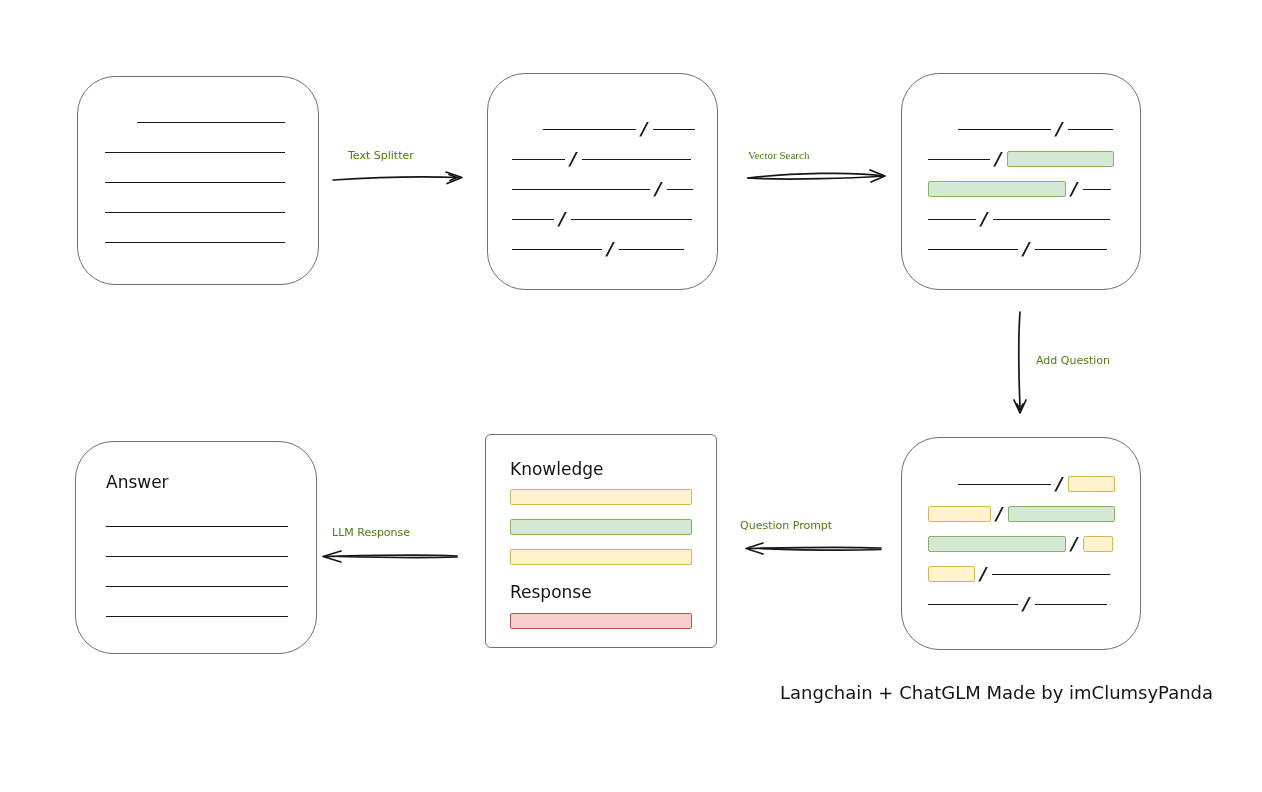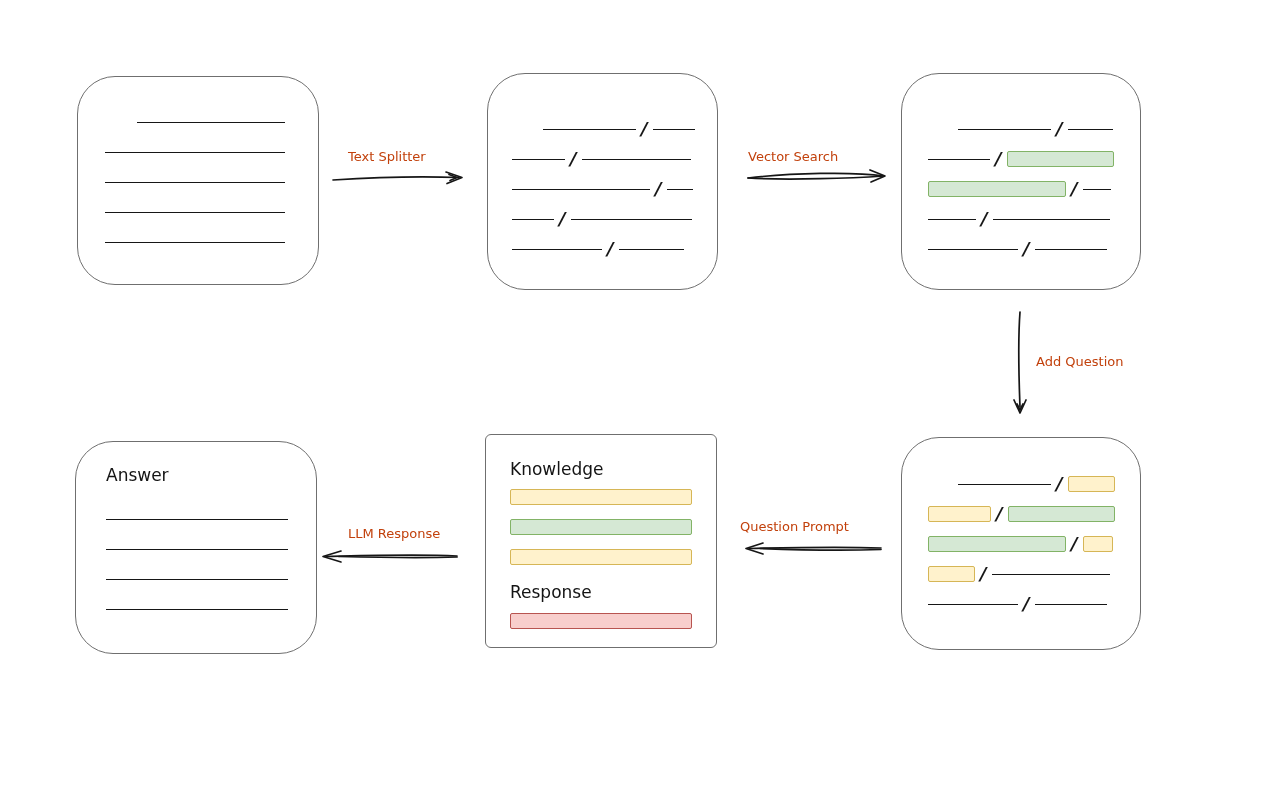--- a/index.html
+++ b/index.html
@@ -17,21 +17,21 @@
   .seg-line { height:0; border-top:1.7px solid #161616; }
   .seg-slash {
     font-size:18px; line-height:16px; margin:0 5px; color:#161616;
     font-style:italic; font-weight:bold;
   }
   .seg-green  { height:16px; background:var(--green-fill);  border:1.6px solid var(--green-stroke);  border-radius:2px; }
   .seg-yellow { height:16px; background:var(--yellow-fill); border:1.6px solid var(--yellow-stroke); border-radius:2px; }
   .seg-red    { height:16px; background:var(--red-fill);    border:1.6px solid var(--red-stroke);    border-radius:2px; }
   .box-title { font-size:17px; color:#141414; }
   .arrow-label {
-    position:absolute; font-size:13px; white-space:nowrap; color:#c2410c;
+    position:absolute; font-size:11px; white-space:nowrap; color:#4d7c0f;
   }
   .arrow-svg { position:absolute; overflow:visible; }
   .arrow-svg path, .arrow-svg polyline {
     fill:none; stroke:#161616; stroke-width:1.7; stroke-linecap:round; stroke-linejoin:round;
   }
   .caption {
     position:absolute; left:780px; top:682px; font-size:18px; white-space:nowrap; color:#141414;
   }
 </style>
 </head>
@@ -164,21 +164,21 @@
       </div>
     <div class="box-title" style="margin-top:17px; margin-bottom:11px;">Response</div>
     <div class="rows">
         <div class="seg-row">
           <span class="seg seg-red" style="width: 182px;"></span>
         </div>
       </div>
   </div>
 
   <div class="node" style="left:75px; top:441px; width:242px; height:213px; padding:23px 30px 0;">
-    <div class="box-title" style="margin-bottom:26px;">Answer</div>
+    <div class="box-title" style="margin-bottom:26px;margin-top:7px;">Answer</div>
     <div class="rows">
         <div class="seg-row">
           <span class="seg seg-line" style="width: 182px;"></span>
         </div>
         <div class="seg-row">
           <span class="seg seg-line" style="width: 182px;"></span>
         </div>
         <div class="seg-row">
           <span class="seg seg-line" style="width: 182px;"></span>
         </div>
@@ -188,42 +188,43 @@
       </div>
   </div>
 
   <div class="arrow-label" style="left:348px; top:149px;">Text Splitter</div>
   <svg class="arrow-svg" style="left:331px; top:170px;" width="138" height="18" viewBox="0 0 138 18">
     <path d="M2,10 C40,7.5 92,6 128,7.5"></path>
     <polyline points="115,2 131,7.5 116,13.5"></polyline>
     <polyline points="118,4.5 126,7.5 119,10.5"></polyline>
   </svg>
 
-  <div class="arrow-label" style="left:748px; top:149px;">Vector Search</div>
+  <div class="arrow-label" style="left:748px; top:149px;font-family:Liberation Serif, serif;">Vector Search</div>
   <svg class="arrow-svg" style="left:745px; top:167px;" width="144" height="20" viewBox="0 0 144 20">
     <path d="M3,11 C45,6 108,4.5 139,9"></path>
     <path d="M3,11 C45,13.5 108,11 139,9"></path>
     <polyline points="125,3 140,9 126,15"></polyline>
   </svg>
 
   <div class="arrow-label" style="left:1036px; top:354px;">Add Question</div>
   <svg class="arrow-svg" style="left:1010px; top:310px;" width="20" height="108" viewBox="0 0 20 108">
     <path d="M10,2 C7.5,35 9,70 10,97"></path>
     <polyline points="4,90 10,103 16,90"></polyline>
     <polyline points="7,94 10,100 13,94"></polyline>
   </svg>
 
   <div class="arrow-label" style="left:740px; top:519px;">Question Prompt</div>
   <svg class="arrow-svg" style="left:740px; top:541px;" width="143" height="16" viewBox="0 0 143 16">
     <path d="M141,7 C100,5.5 50,6.5 9,7.5"></path>
     <path d="M141,8.5 C100,10 58,9 20,7.5"></path>
     <polyline points="23,2 6,7.5 23,13"></polyline>
   </svg>
 
-  <div class="arrow-label" style="left:348px; top:526px;">LLM Response</div>
+  <div class="arrow-label" style="left:332px; top:526px;">LLM Response</div>
   <svg class="arrow-svg" style="left:317px; top:549px;" width="142" height="16" viewBox="0 0 142 16">
     <path d="M140,7 C98,5 52,6.5 9,7.5"></path>
     <path d="M140,8 C98,9.5 60,8.5 22,7.5"></path>
     <polyline points="24,2 6,7.5 24,13"></polyline>
   </svg>
 
+  <div class="caption">Langchain + ChatGLM Made by imClumsyPanda</div>
 
 </div>
 
 </body></html>

